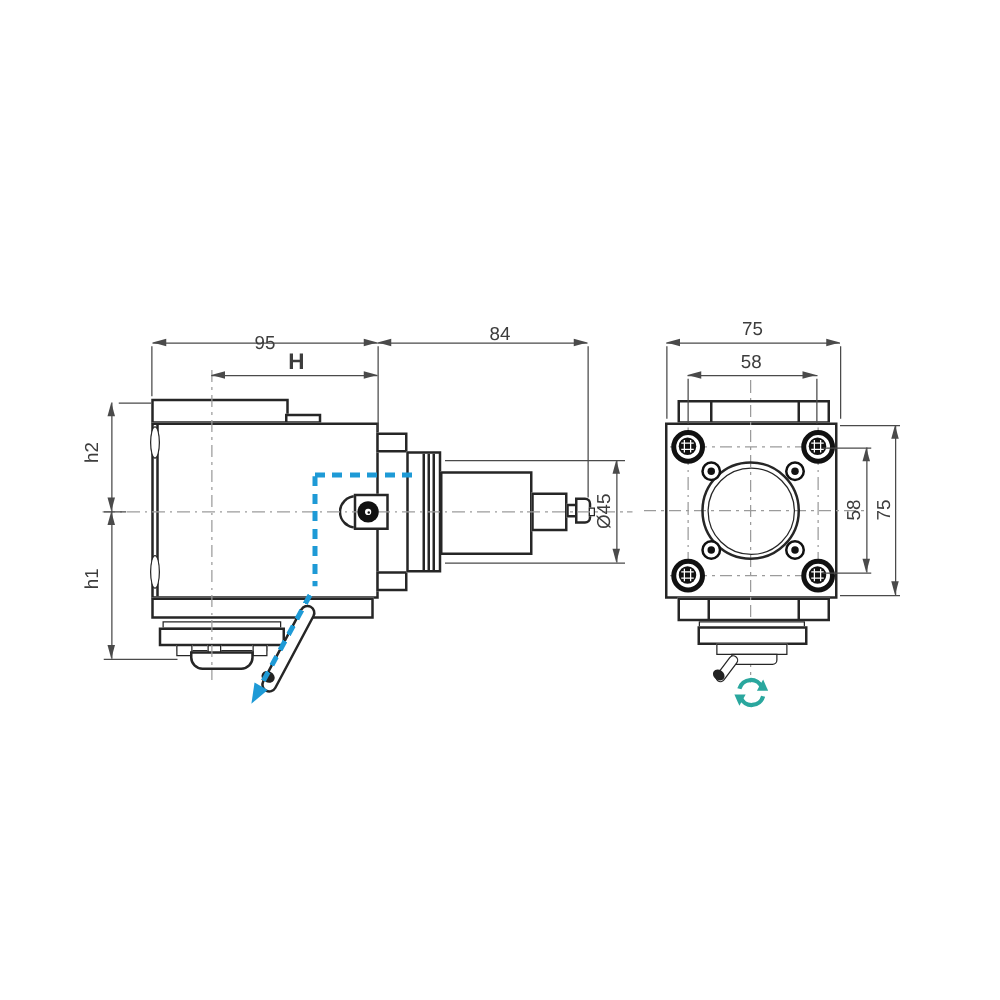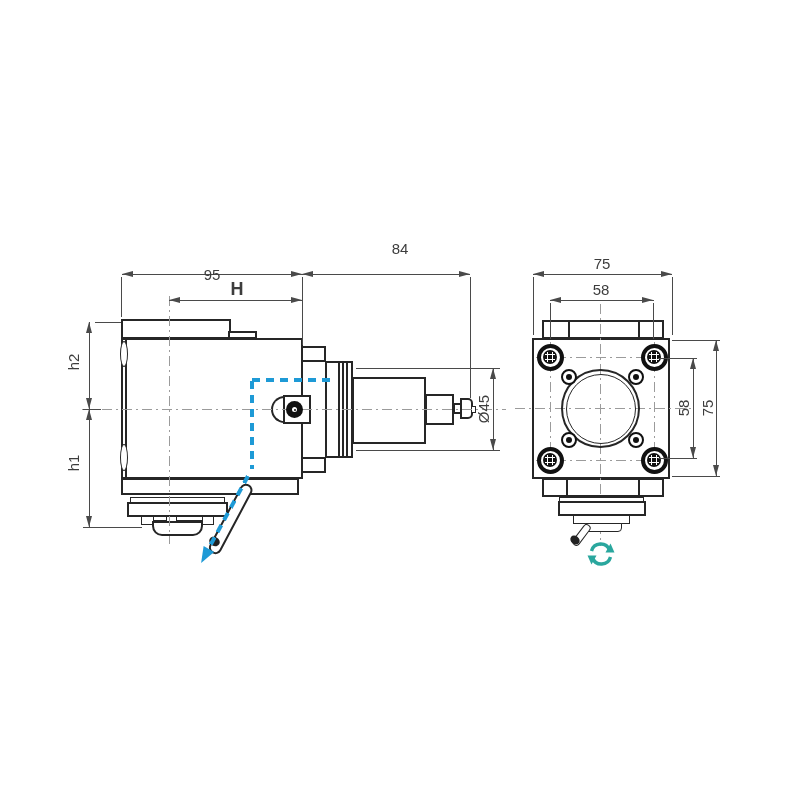--- a/index.html
+++ b/index.html
@@ -80,21 +80,21 @@
     <div class="a d" style="left:121px;top:277px;width:1px;height:40px"></div>
     <div class="a d" style="left:302px;top:277px;width:1px;height:68px"></div>
     <div class="a d" style="left:470px;top:277px;width:1px;height:121px"></div>
     <div class="a aw" style="left:122px;top:270.5px"></div>
     <div class="a ae" style="left:291px;top:270.5px"></div>
     <div class="a aw" style="left:302px;top:270.5px"></div>
     <div class="a ae" style="left:459px;top:270.5px"></div>
     <div class="a aw" style="left:169px;top:296.5px"></div>
     <div class="a ae" style="left:291px;top:296.5px"></div>
     <div class="a lbl" style="left:192px;top:266px">95</div>
-    <div class="a lbl" style="left:380px;top:240px">84</div>
+    <div class="a lbl" style="left:380px;top:259px">84</div>
     <div class="a lbl big" style="left:217px;top:280px">H</div>
 
     <div class="a d" style="left:88.5px;top:322px;width:1px;height:205px"></div>
     <div class="a d" style="left:95px;top:321.5px;width:26px;height:1px"></div>
     <div class="a d" style="left:83px;top:408.5px;width:18px;height:1px"></div>
     <div class="a d" style="left:83px;top:526.5px;width:59px;height:1px"></div>
     <div class="a an" style="left:85.5px;top:322px"></div>
     <div class="a as" style="left:85.5px;top:398px"></div>
     <div class="a an" style="left:85.5px;top:409px"></div>
     <div class="a as" style="left:85.5px;top:516px"></div>

